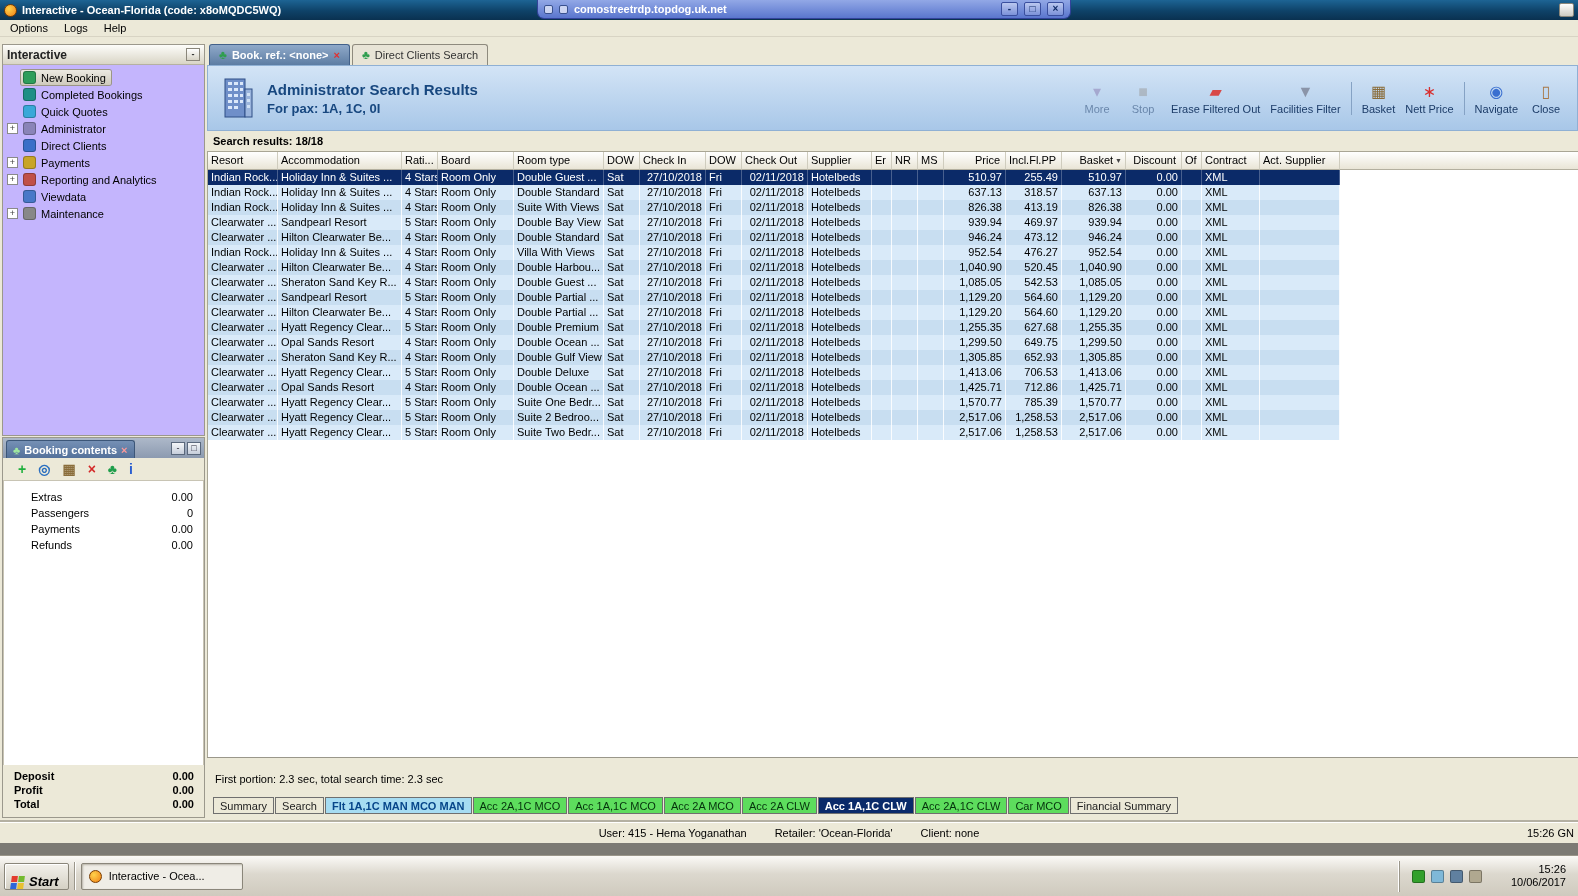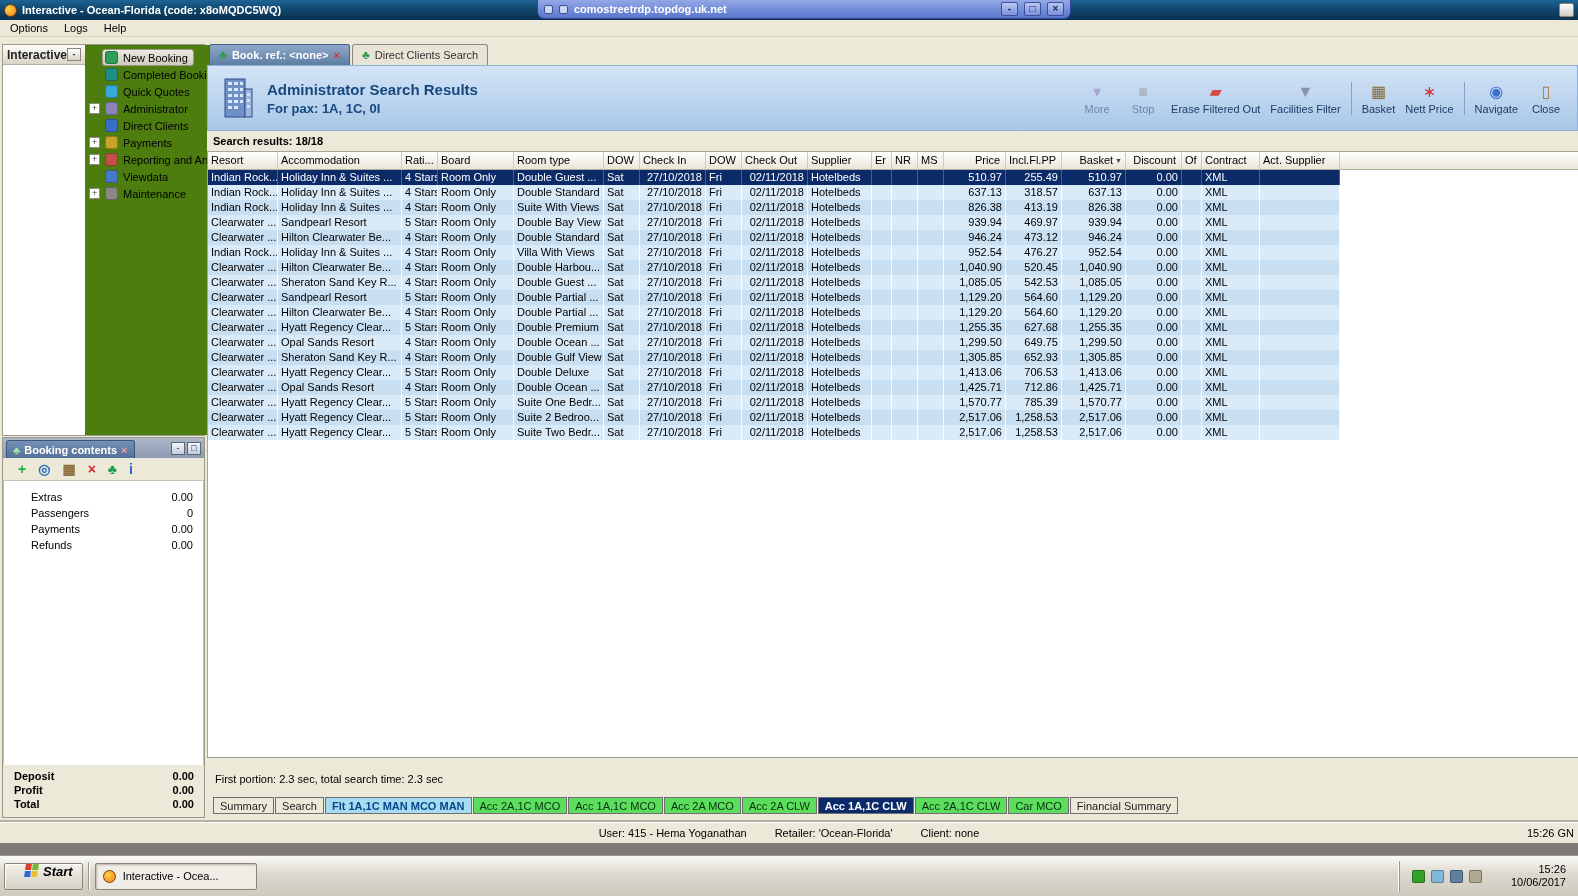--- a/index.html
+++ b/index.html
@@ -15,22 +15,22 @@
   .rdp-btn{width:17px;height:14px;background:linear-gradient(#bac7ef,#7c92d9);border:1px solid #3a4f9e;border-radius:2px;color:#0f2a66;font-size:10px;line-height:12px;text-align:center;font-weight:bold}
   #window-button{position:absolute;right:4px;top:3px;width:15px;height:14px;background:linear-gradient(#fdfdfd,#cfccc2);border:1px solid #8a867a;border-radius:2px}
 
   
   #menubar{position:absolute;left:0;top:20px;width:1578px;height:17px;background:#ece9d8;border-bottom:1px solid #d8d4c4;display:flex;align-items:flex-start;padding-left:2px}
   .menu-item{padding:2px 8px}
 
   
   .panel-head{height:20px;background:linear-gradient(#fdfdfa,#d9d5c6);border-bottom:1px solid #b5b1a2;display:flex;align-items:center;padding:0 4px;font-weight:bold;font-size:12px;color:#222}
   .panel-head .head-btn{margin-left:auto;width:14px;height:13px;border:1px solid #8a867a;background:linear-gradient(#fff,#d8d4c6);font-size:9px;line-height:11px;text-align:center;font-weight:bold;color:#333}
-  #sidebar-panel{position:absolute;left:2px;top:44px;width:203px;height:392px;border:1px solid #9b988c;background:#fff;display:flex;}
-  #tree{flex:1;background:#4d7c0f;padding-top:4px}
+  #sidebar-panel{position:absolute;left:2px;top:44px;width:203px;height:392px;border:1px solid #9b988c;background:#fff;display:flex;flex-direction:column}
+  #tree{flex:1;background:#c4b5fd;padding-top:4px}
   .tree-item{height:17px;display:flex;align-items:center;padding-left:4px}
   .expander{width:11px;height:11px;border:1px solid #8a8a8a;background:#fff;font-size:9px;line-height:9px;text-align:center;color:#444;visibility:hidden;flex:0 0 11px;margin-right:3px}
   .tree-item.expandable .expander{visibility:visible}
   .ti-inner{display:flex;align-items:center;gap:5px;padding:1px 5px 1px 2px;border-radius:2px}
   .tree-item.selected .ti-inner{background:linear-gradient(#ece9e2,#cfcabc);box-shadow:0 0 0 1px #9b9685}
   .tree-icon{width:13px;height:13px;border-radius:3px;flex:0 0 13px;border:1px solid rgba(0,0,0,.25)}
   .tree-label{white-space:nowrap}
 
   
   #booking-panel{position:absolute;left:2px;top:437px;width:203px;height:381px;border:1px solid #9b988c;background:#ece9d8;display:flex;flex-direction:column}
@@ -92,21 +92,21 @@
   .btab{height:17px;border:1px solid #6f6f6f;padding:2px 6px 0 6px;margin-right:1px;white-space:nowrap;background:#ece9d8;color:#222}
   .btab.flight{background:#a6dcf2;color:#07468a;font-weight:bold}
   .btab.acc{background:#5ddd5d;color:#05320c}
   .btab.selected{background:#0a2a6a;color:#fff;font-weight:bold}
 
   
   #status-bar{position:absolute;left:0;top:822px;width:1578px;height:21px;background:#ece9d8;border-top:1px solid #fff;box-shadow:0 -2px 0 #b4b0a2;display:flex;align-items:center;justify-content:center;gap:28px}
   #sb-time{position:absolute;right:4px;white-space:nowrap}
   #desktop-gap{position:absolute;left:0;top:843px;width:1578px;height:12px;background:#7c7a74}
   #taskbar{position:absolute;left:0;top:855px;width:1578px;height:41px;background:linear-gradient(#fbfaf7,#dcd8ce 45%,#cfcabe);border-top:1px solid #9a968a;display:flex;align-items:center;padding:0 4px}
-  #start-button{display:flex;align-items:flex-start;gap:5px;height:27px;padding:0 9px 0 20px;background:linear-gradient(#f3f1eb,#d5d1c5);border:1px solid #8a867a;box-shadow:inset 1px 1px 0 #fff;border-radius:2px;font-weight:bold;font-size:13px;font-style:italic}
+  #start-button{display:flex;align-items:flex-end;gap:5px;height:27px;padding:0 9px 0 6px;background:linear-gradient(#f3f1eb,#d5d1c5);border:1px solid #8a867a;box-shadow:inset 1px 1px 0 #fff;border-radius:2px;font-weight:bold;font-size:13px;font-style:italic}
   .winflag{display:grid;grid-template-columns:6px 6px;grid-template-rows:6px 6px;gap:1px;transform:skewX(-8deg)}
   .winflag span:nth-child(1){background:#e33c2e}
   .winflag span:nth-child(2){background:#73ba2e}
   .winflag span:nth-child(3){background:#2e66d8}
   .winflag span:nth-child(4){background:#e8c02e}
   .tb-divider{width:2px;height:28px;margin:0 5px;border-left:1px solid #9a968a;border-right:1px solid #fff}
   #task-button{display:flex;align-items:center;gap:7px;width:162px;height:27px;padding:0 7px;background:#efede6;border:1px solid #8a867a;box-shadow:inset 1px 1px 2px #b8b4a8;border-radius:2px;white-space:nowrap;overflow:hidden}
   #task-button .task-icon{width:13px;height:13px;border-radius:50%;background:radial-gradient(circle at 35% 35%,#ffd24a,#f08018);border:1px solid #7a3c00;flex:0 0 13px}
   #tray{margin-left:auto;display:flex;align-items:center;gap:23px;height:31px;padding:0 8px 0 12px;border-left:1px solid #9a968a;box-shadow:-1px 0 0 #fff}
   .tray-icon{width:13px;height:13px;border-radius:2px;border:1px solid rgba(0,0,0,.3)}

